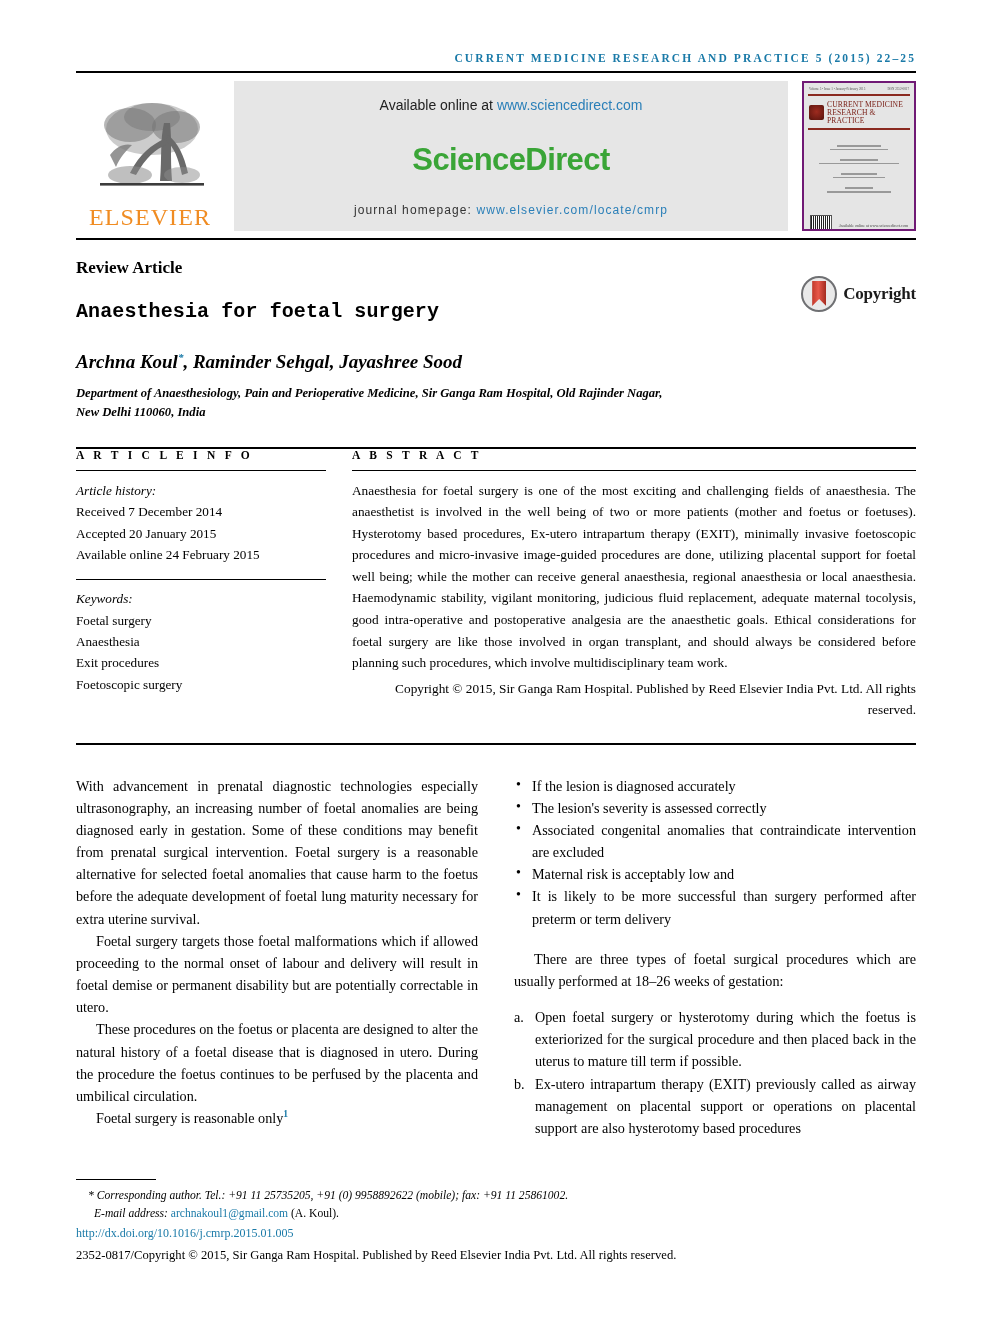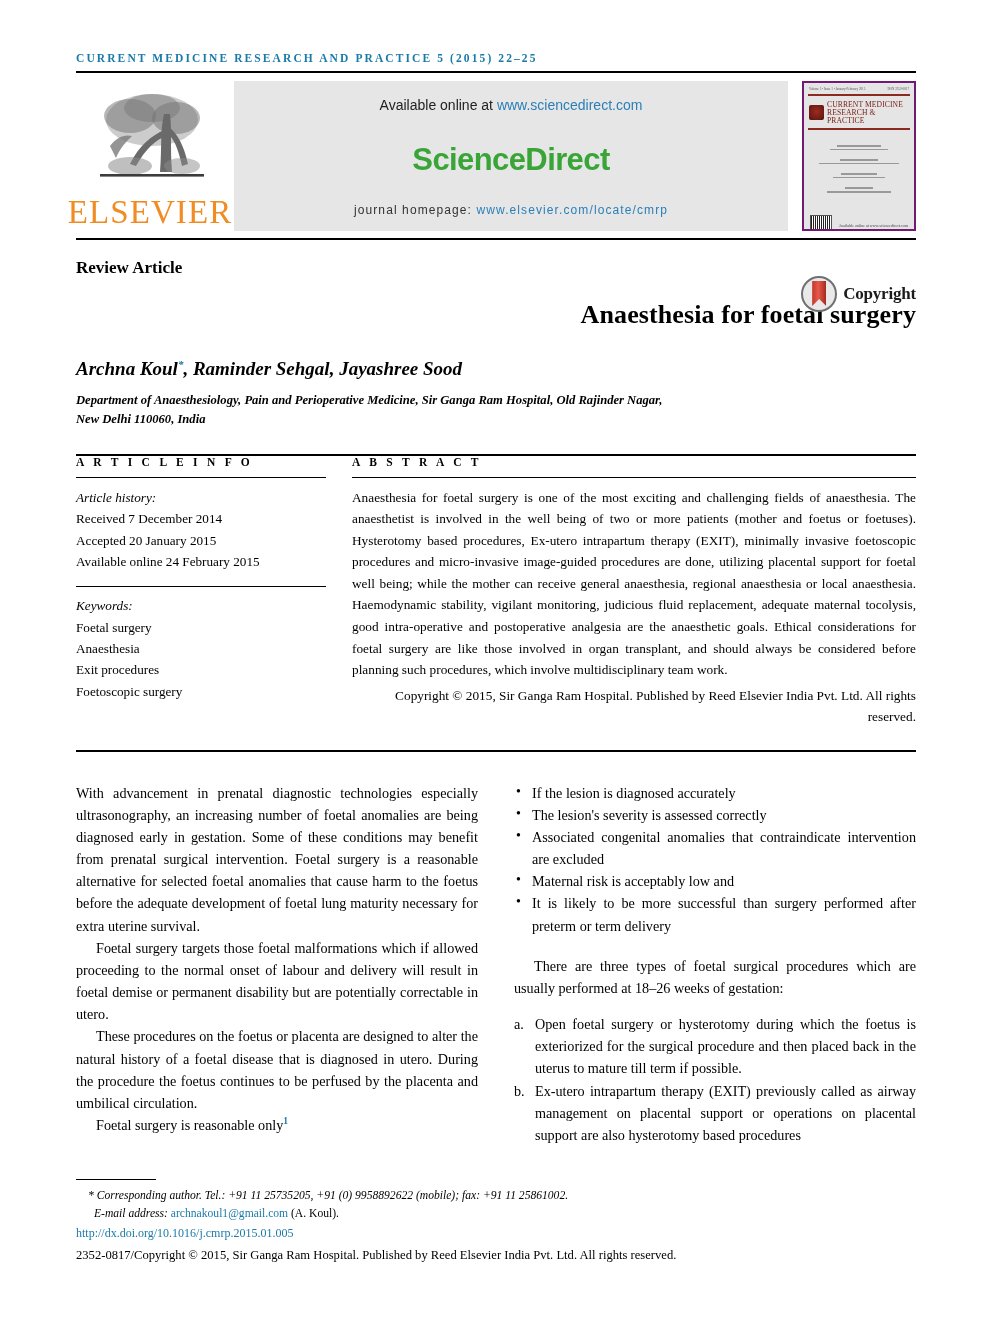--- a/index.html
+++ b/index.html
@@ -7,21 +7,21 @@
     width: 992px; height: 1323px;
     background: #ffffff;
     font-family: "Liberation Serif", serif;
     color: #000;
     overflow: hidden;
   }
   .page { position: relative; width: 992px; height: 1323px; padding: 0 76px; }
 
   
   .runhead {
-    text-align: left;
+    text-align: right;
     color: #1a7aa8;
     font-family: "Liberation Serif", serif;
     font-size: 11.5px;
     letter-spacing: 2.1px;
     font-weight: bold;
     padding-top: 52px;
     white-space: nowrap;
   }
   .rule-thick { border-top: 2.5px solid #000; margin-top: 7px; }
 
@@ -32,21 +32,21 @@
   }
   .elsevier-logo {
     width: 148px; flex: 0 0 148px;
     display: flex; flex-direction: column;
     align-items: center; justify-content: flex-end;
     padding-bottom: 2px;
   }
   .tree-wrap { width: 120px; height: 108px; }
   .elsevier-word {
     color: #F08C22; font-family: "Liberation Serif", serif;
-    font-size: 33px; letter-spacing: 1.1px; line-height: 1;
+    font-size: 24px; letter-spacing: 1.1px; line-height: 1;
     margin-top: 2px;
   }
   .sd-band {
     flex: 1 1 auto; background: #e6e6e6;
     margin: 0 14px 0 10px;
     display: flex; flex-direction: column;
     align-items: center; justify-content: space-between;
     padding: 16px 0 10px;
   }
   .sd-avail {
@@ -97,24 +97,23 @@
   .cover-sd { font-size: 4px; color: #444; text-align: right; line-height: 1.3; }
   .cover-sd b { font-size: 5px; color: #111; }
 
   
   .titleblock { padding-top: 18px; position: relative; }
   .article-type {
     font-family: "Liberation Serif", serif;
     font-weight: bold; font-size: 17px; margin-bottom: 22px;
   }
   .art-title {
-    font-family: Liberation Serif, serif;
-    font-weight: bold; font-size: 26px; letter-spacing: .1px;
+    font-family: Liberation Mono, monospace;
+    font-weight: bold; font-size: 20px; letter-spacing: .1px;
     margin-bottom: 28px;
-    text-align: right;
   }
   .authors {
     font-family: "Liberation Serif", serif;
     font-style: italic; font-weight: bold; font-size: 19px;
     margin-bottom: 11px;
   }
   .authors sup { color: #1a7aa8; font-size: 11px; font-weight: bold; }
   .affil {
     font-family: "Liberation Serif", serif;
     font-style: italic; font-size: 12.6px; line-height: 1.45; font-weight: bold;

